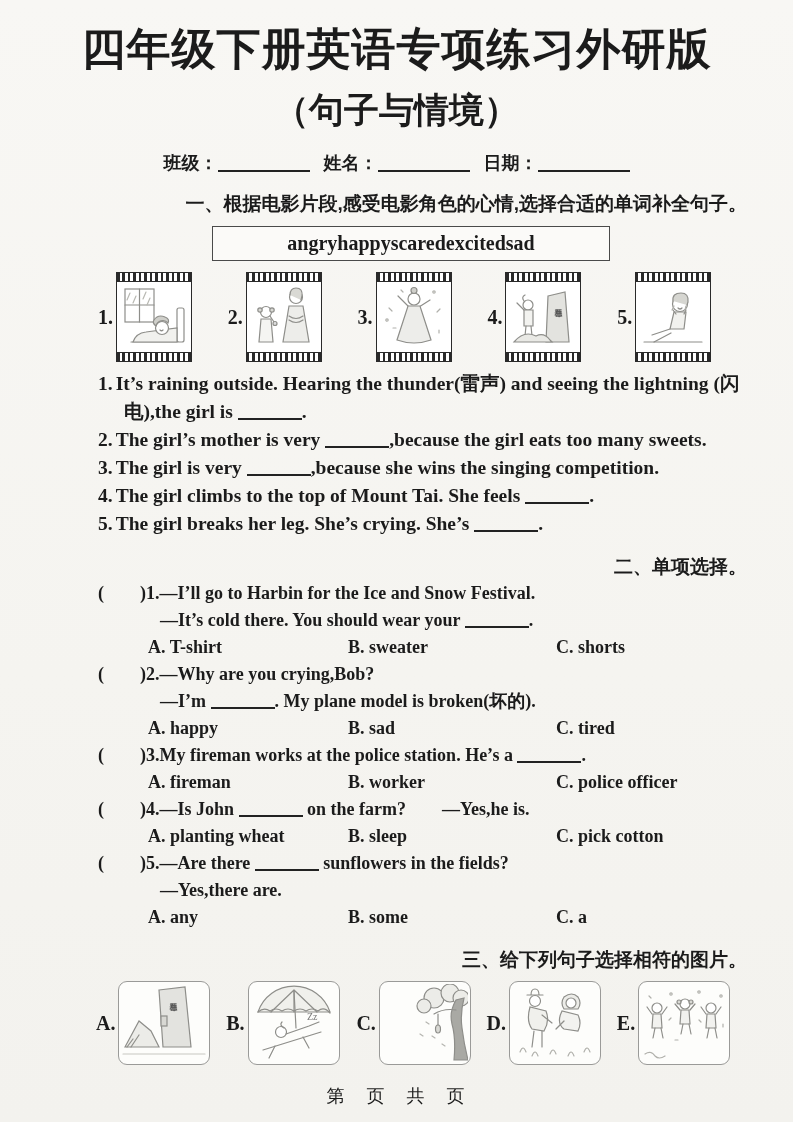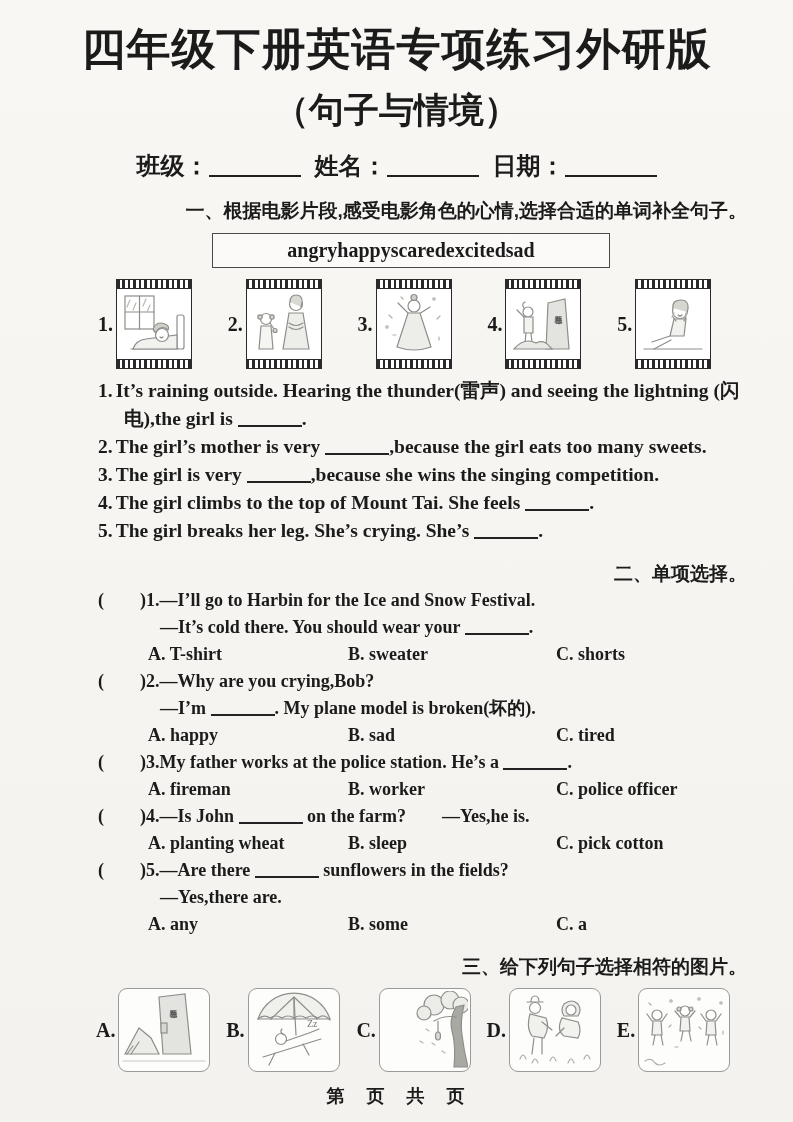--- a/index.html
+++ b/index.html
@@ -5,21 +5,21 @@
   html,body{margin:0;padding:0;background:#cfcfcf;}
   .page{
     width:793px;height:1122px;position:relative;overflow:hidden;
     background:linear-gradient(180deg,#f8f7f4 0%,#f5f4f0 60%,#f3f2ee 100%);
     color:#1b1b1b;
   }
   .zh{font-family:"Liberation Sans",sans-serif;}
   .en{font-family:"Liberation Serif",serif;}
   .title{padding-top:20px;text-align:center;font-size:44px;font-weight:900;letter-spacing:1px;}
   .subtitle{text-align:center;font-size:35px;font-weight:900;margin-top:8px;}
-  .info-row{margin-top:16px;text-align:center;font-size:24px;font-weight:700;}
+  .info-row{margin-top:16px;text-align:center;font-size:18px;font-weight:700;}
   .info-blank{display:inline-block;width:92px;height:20px;border-bottom:2px solid #222;vertical-align:-3px;margin-right:14px;}
   .info-blank:last-child{margin-right:0;}
   .content{padding:0 46px 0 62px;}
   .sec-head{font-size:19px;font-weight:800;margin-top:16px;text-align:right;}
   
   .word-bank{width:360px;margin:9px 0 0 150px;border:1.5px solid #4a4a4a;background:#fbfaf8;
     display:flex;justify-content:center;align-items:center;padding:5px 18px;
     font-size:20px;font-weight:700;}
   
   .film-row{display:flex;margin:11px 0 0 36px;}
@@ -39,21 +39,21 @@
   .mcq{margin-left:36px;}
   .marker{white-space:pre;letter-spacing:0px;}
   .mcq-cont{margin-left:62px;}
   .opts{display:grid;grid-template-columns:200px 208px auto;margin-left:50px;}
   
   .s3-row{display:flex;margin:8px 0 0 34px;}
   .pic-unit{display:flex;align-items:center;width:132px;}
   .pic-label{font-size:20px;font-weight:700;margin-right:3px;}
   .pic-box{width:90px;height:82px;border:1.2px solid #9a9a98;border-radius:9px;background:#fdfdfb;
     display:flex;align-items:center;justify-content:center;overflow:hidden;}
-  .footer{position:absolute;bottom:14px;left:0;right:0;text-align:center;font-size:18px;font-weight:700;letter-spacing:2px;}
+  .footer{position:absolute;bottom:14px;left:0;right:0;text-align:center;font-size:18px;font-weight:400;letter-spacing:2px;}
   svg{display:block;}
 </style>
 </head>
 <body>
 
 <div class="page zh">
 
   <div class="title zh">四年级下册英语专项练习外研版</div>
   <div class="subtitle zh">（句子与情境）</div>
 
@@ -218,21 +218,21 @@
         <div><span class="marker">(　　)2.</span><span>—Why are you crying,Bob?</span></div>
         <div class="mcq-cont"><span>—I’m </span><span class="blank"></span><span>. My plane model is broken(坏的).</span></div>
         <div class="opts">
           <span>A. happy</span>
           <span>B. sad</span>
           <span>C. tired</span>
         </div>
       </div>
 
       <div class="mcq">
-        <div><span class="marker">(　　)3.</span><span>My father works at the police station. He’s a </span><span class="blank"></span><span>.</span></div>
+        <div><span class="marker">(　　)3.</span><span>My fireman works at the police station. He’s a </span><span class="blank"></span><span>.</span></div>
         <div class="opts">
           <span>A. fireman</span>
           <span>B. worker</span>
           <span>C. police officer</span>
         </div>
       </div>
 
       <div class="mcq">
         <div><span class="marker">(　　)4.</span><span>—Is John </span><span class="blank"></span><span> on the farm?　　—Yes,he is.</span></div>
         <div class="opts">

